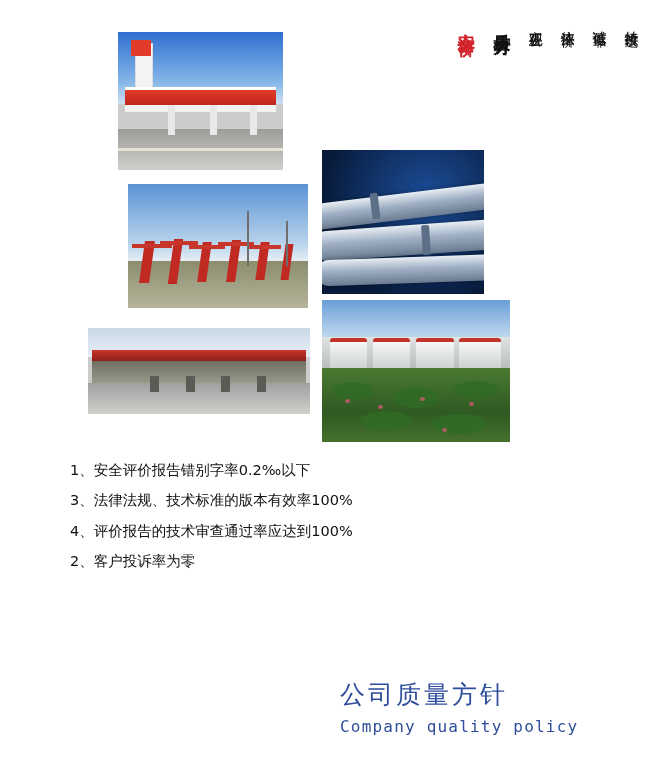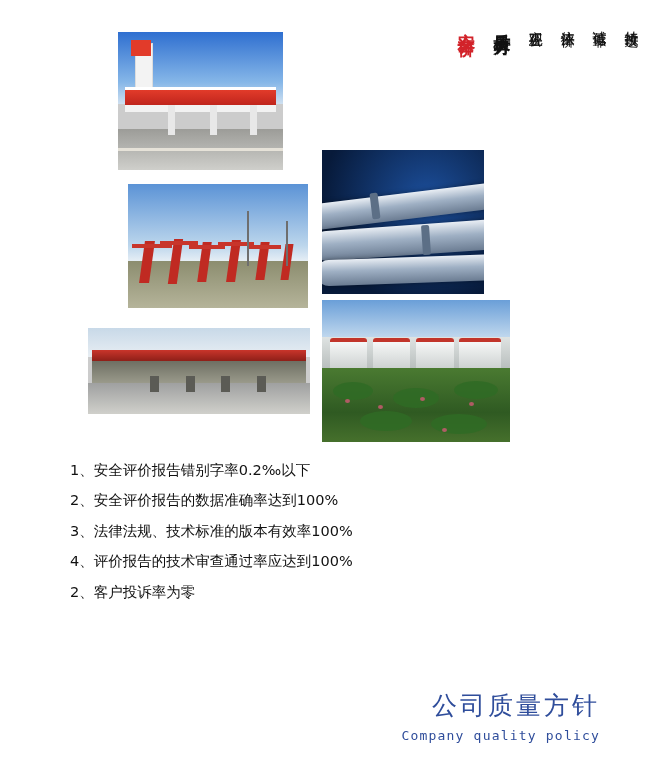--- a/index.html
+++ b/index.html
@@ -224,34 +224,34 @@
     color: #111111;
     line-height: 1.2;
     margin-bottom: 13px;
     white-space: nowrap;
   }
 
   
   #footer {
     position: absolute;
     right: 52px;
-    bottom: 18px;
-    text-align: right;
+    bottom: 25px;
+    text-align: left;
     width: 260px;
   }
   #footer-cn {
     font-family: "DejaVu Sans", sans-serif;
     font-size: 25px;
     color: #2f4d9b;
     letter-spacing: 3px;
     margin-bottom: 6px;
   }
   #footer-en {
     font-family: "DejaVu Sans Mono", monospace;
-    font-size: 13px;
+    font-size: 16px;
     color: #2f4d9b;
     letter-spacing: 1.2px;
   }
 </style>
 </head>
 <body>
 
 <div id="photo-collage">
 
   <div class="photo" id="photo-gas-station-1">
@@ -341,21 +341,20 @@
   <div class="v-col">诚信可靠</div>
   <div class="v-col">依法评价</div>
   <div class="v-col">客观公正</div>
   <div class="v-col big">质量方针</div>
   <div class="v-col red">安全评价</div>
 </div>
 
 <div id="goals-section">
   <ul id="goals-list">
     <li>1、安全评价报告错别字率0.2‰以下</li>
-    <li>2、安全评价报告的数据准确率达到100%</li>
     <li>3、法律法规、技术标准的版本有效率100%</li>
     <li>4、评价报告的技术审查通过率应达到100%</li>
     <li>2、客户投诉率为零</li>
   </ul>
 </div>
 
 <div id="footer">
   <div id="footer-cn">公司质量方针</div>
   <div id="footer-en">Company quality policy</div>
 </div>

